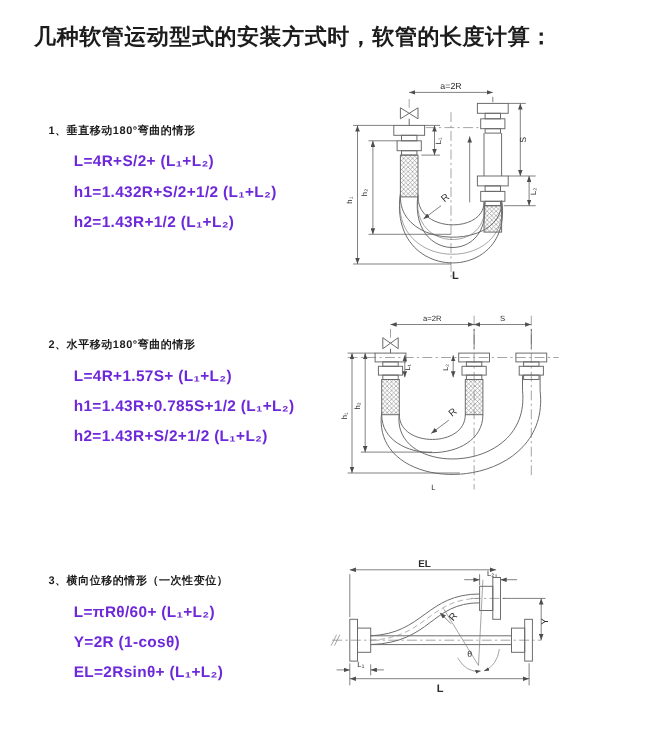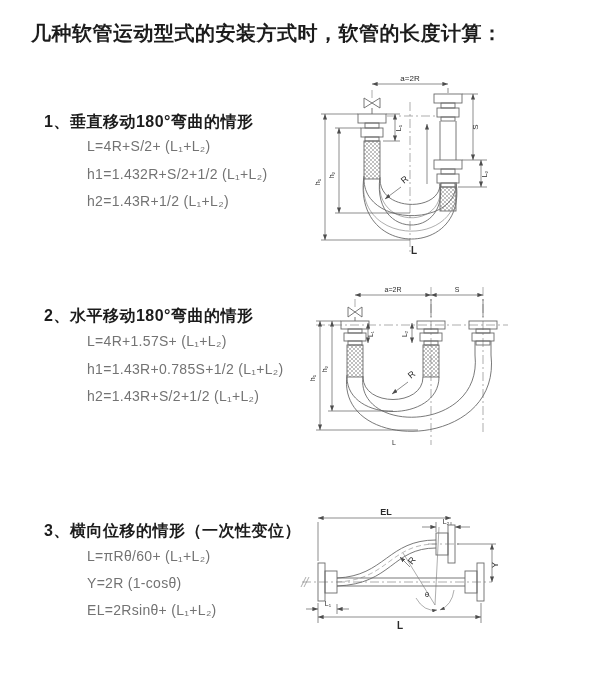--- a/index.html
+++ b/index.html
@@ -6,24 +6,24 @@
   body{
     width:600px;height:675px;position:relative;background:#ffffff;
     font-family:"Liberation Sans","DejaVu Sans",sans-serif;color:#1c1c1c;
     overflow:hidden;
   }
   .page-title{
     position:absolute;left:31px;top:20px;
     font-size:20px;font-weight:bold;letter-spacing:.5px;white-space:nowrap;
   }
   .sec-heading{
-    position:absolute;font-size:16px;font-weight:bold;letter-spacing:.5px;white-space:nowrap;
+    position:absolute;font-size:10px;font-weight:bold;letter-spacing:.5px;white-space:nowrap;
   }
   .formula{
-    position:absolute;font-size:14px;font-weight:normal;letter-spacing:.3px;white-space:nowrap;color:#737373;margin-left:20px;
+    position:absolute;font-size:14px;font-weight:bold;letter-spacing:.3px;white-space:nowrap;color:#6d28d9;
   }
   .diagram{position:absolute;text-align:right;}
   svg{display:block;}
   svg .ln{stroke:#6a6a6a;stroke-width:.9;fill:none;}
   svg .thin{stroke:#777;stroke-width:.6;fill:none;}
   svg .dim{stroke:#5c5c5c;stroke-width:.7;fill:none;}
   svg .cl{stroke:#8a8a8a;stroke-width:.7;fill:none;stroke-dasharray:9 3 2 3;}
   svg .dash{stroke:#8a8a8a;stroke-width:.6;fill:none;stroke-dasharray:5 3;}
   svg .braid{fill:url(#braidpat);stroke:#6a6a6a;stroke-width:.9;}
   svg text{font-family:"Liberation Sans","DejaVu Sans",sans-serif;fill:#2b2b2b;}

